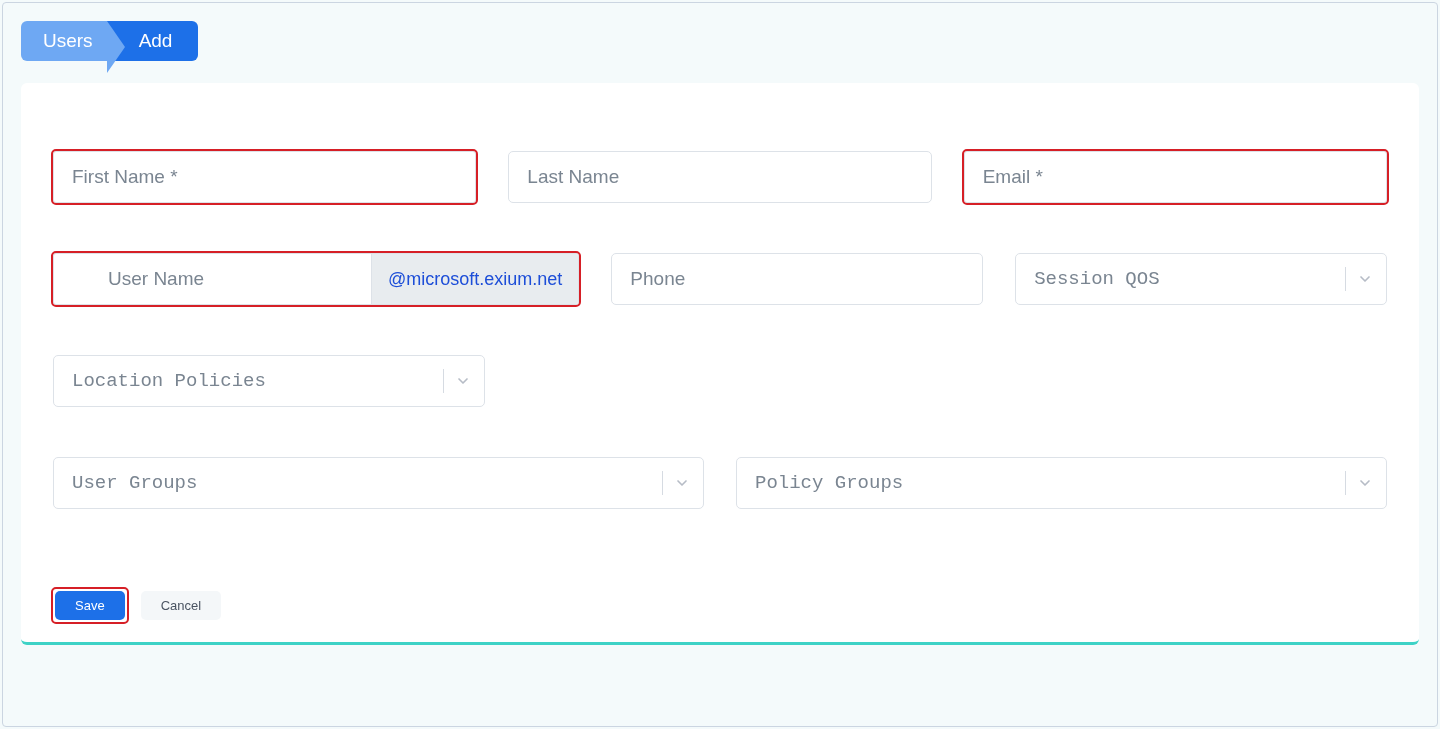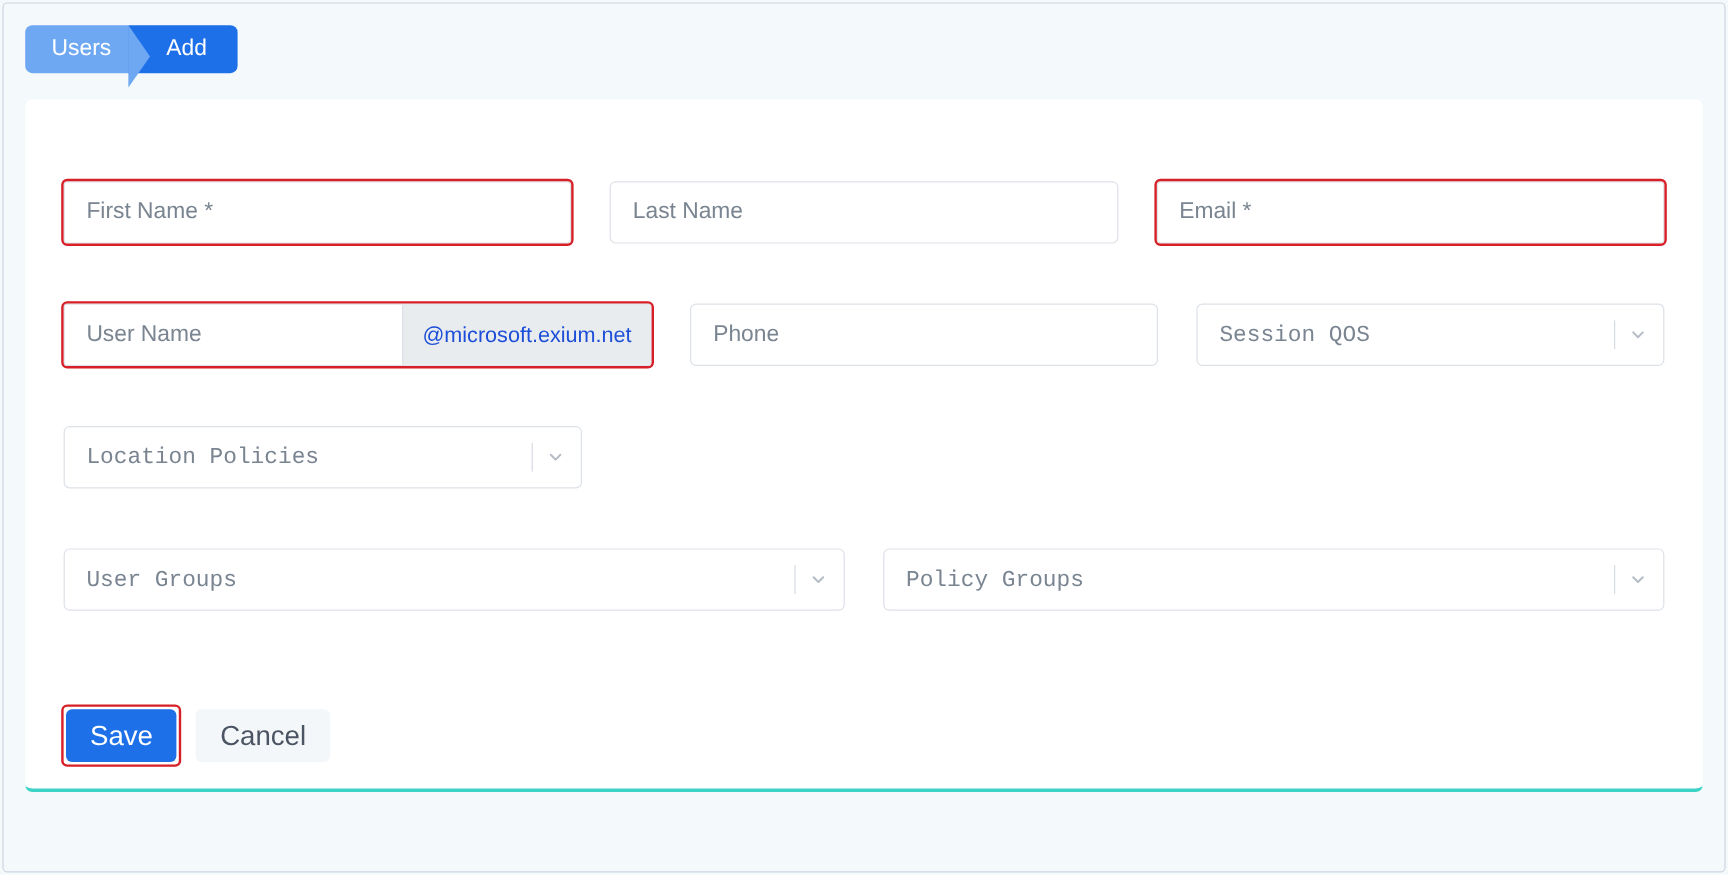--- a/index.html
+++ b/index.html
@@ -139,20 +139,21 @@
       overflow: hidden;
       background: #fff;
     }
     .input-group .ig-input {
       flex: 1;
       border: none;
       padding: 0 18px;
       font-size: 19px;
       color: #3c4858;
       min-width: 0;
+      margin-left: 36px;
     }
     .input-group .ig-input::placeholder {
       color: #7a8591;
       opacity: 1;
     }
     .input-group .ig-addon {
       background: #e8ecef;
       color: #1d4ed8;
       display: flex;
       align-items: center;
@@ -178,23 +179,23 @@
       align-items: flex-start;
     }
     .btn-wrap {
       display: inline-block;
       padding: 2px;
     }
     .btn {
       border: none;
       border-radius: 5px;
       padding: 10px 20px;
-      font-size: 23px;
+      font-size: 13px;
       cursor: pointer;
-      height: 44px;
+      height: 29px;
       display: inline-flex;
       align-items: center;
     }
     .btn-primary {
       background: #1d70e8;
       color: #fff;
     }
     .btn-secondary {
       background: #f4f7f9;
       color: #4a5462;

